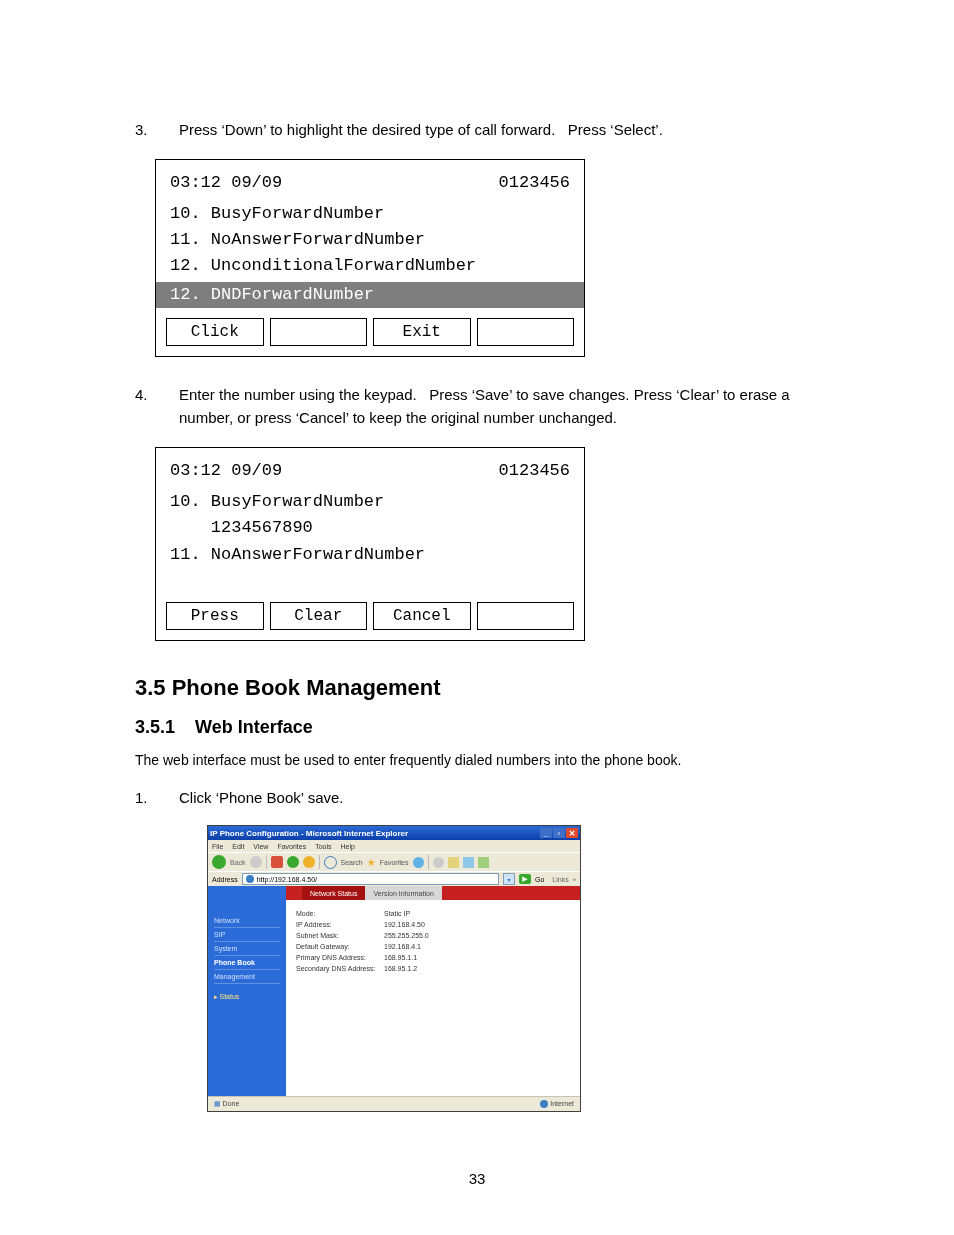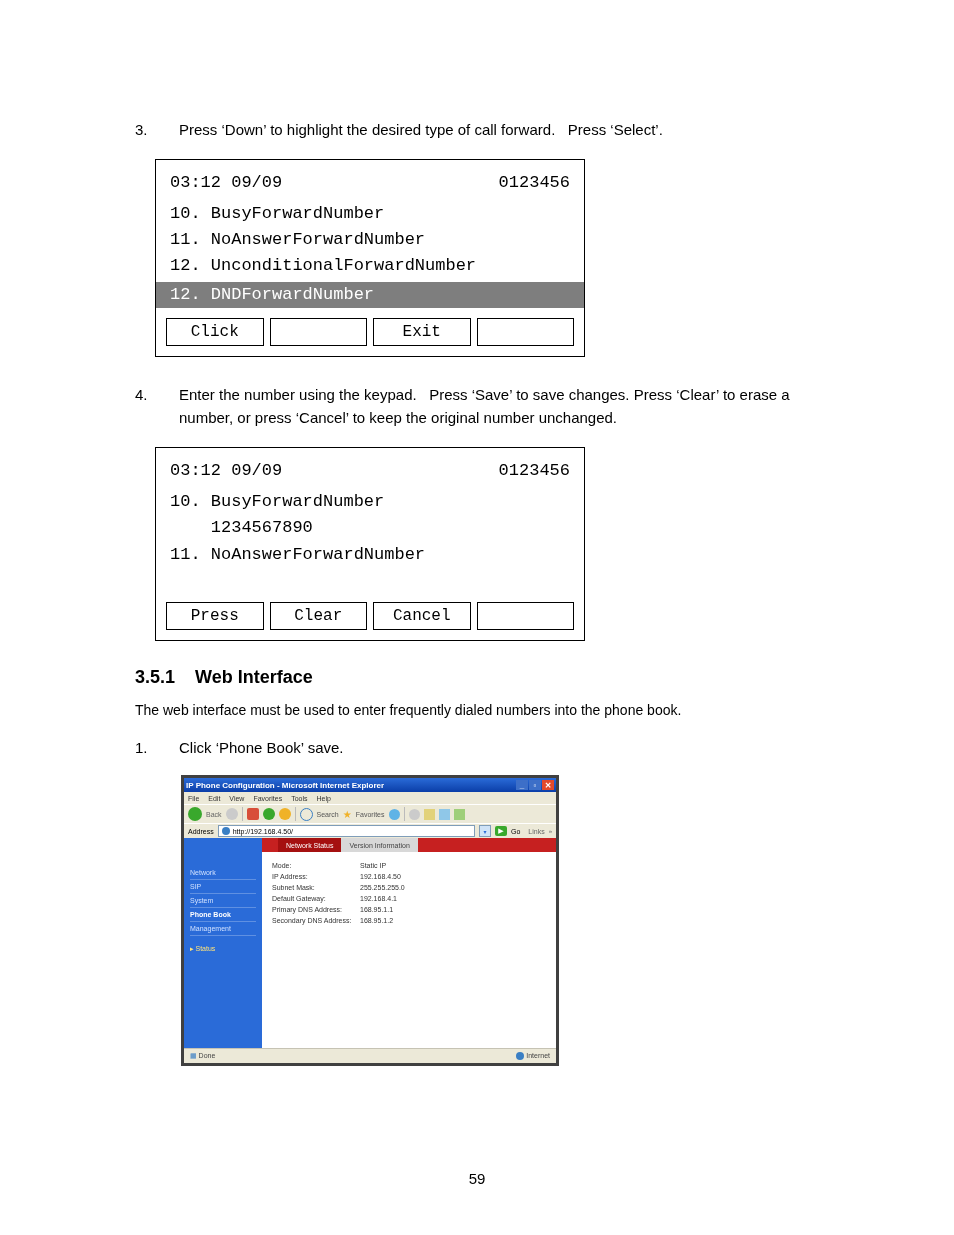--- a/index.html
+++ b/index.html
@@ -47,22 +47,22 @@
   h3.subsection{
     font-size:18px;font-weight:bold;margin:16px 0 12px 0;
   }
   .bodytxt{font-size:14px;line-height:1.55;margin:0 0 14px 0;}
   .pagenum{
     position:absolute;left:0;right:0;bottom:48px;text-align:center;
     font-size:15px;
   }
   
   .ie{
-    width:372px;margin-left:46px;
-    border:3px solid #404040;
+    width:372px;margin-left:72px;
+    border:1px solid #404040;
     background:#ef4444;font-size:8px;
   }
   .ie .titlebar{
     background:linear-gradient(#2a6bd8,#0b3ea8);
     color:#fff;height:14px;display:flex;align-items:center;justify-content:space-between;
     padding:0 2px;font-size:8px;font-weight:bold;
   }
   .ie .winbtns{display:flex;gap:1px;}
   .ie .winbtn{width:12px;height:10px;display:flex;align-items:center;justify-content:center;font-size:8px;color:#fff;}
   .ie .min{background:#3d6fc8;}
@@ -132,20 +132,21 @@
     <div class="row">11. NoAnswerForwardNumber</div>
     <div class="row">&nbsp;</div>
     <div class="softkeys">
       <div class="key">Press</div>
       <div class="key">Clear</div>
       <div class="key">Cancel</div>
       <div class="key"></div>
     </div>
   </div>
 
+  <h2 class="section">3.5 Phone Book Management</h2>
   <h3 class="subsection">3.5.1&nbsp;&nbsp;&nbsp;&nbsp;Web Interface</h3>
   <p class="bodytxt">The web interface must be used to enter frequently dialed numbers into the phone book.</p>
 
   <div class="listitem" style="margin-bottom:16px;">
     <div class="num">1.</div>
     <div class="txt">Click ‘Phone Book’ save.</div>
   </div>
 
   <div class="ie">
     <div class="titlebar">
@@ -247,13 +248,13 @@
       </span>
       <span>
         <span class="circ" style="width:8px;height:8px;background:#3a7fc4;display:inline-block;vertical-align:middle;"></span>
         <span>Internet</span>
       </span>
     </div>
   </div>
 
 </div>
 
-<div class="pagenum">59</div>
+<div class="pagenum">33</div>
 
 </body></html>

